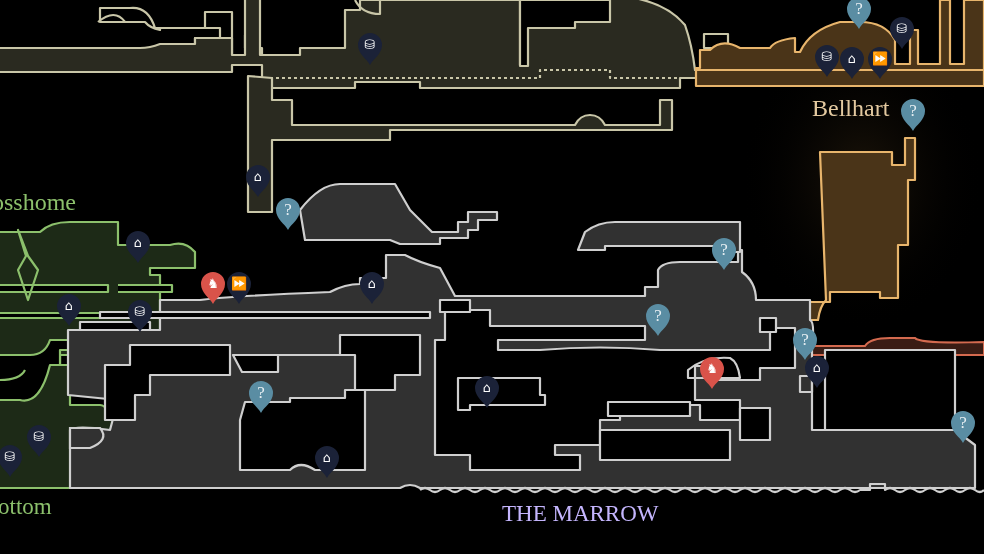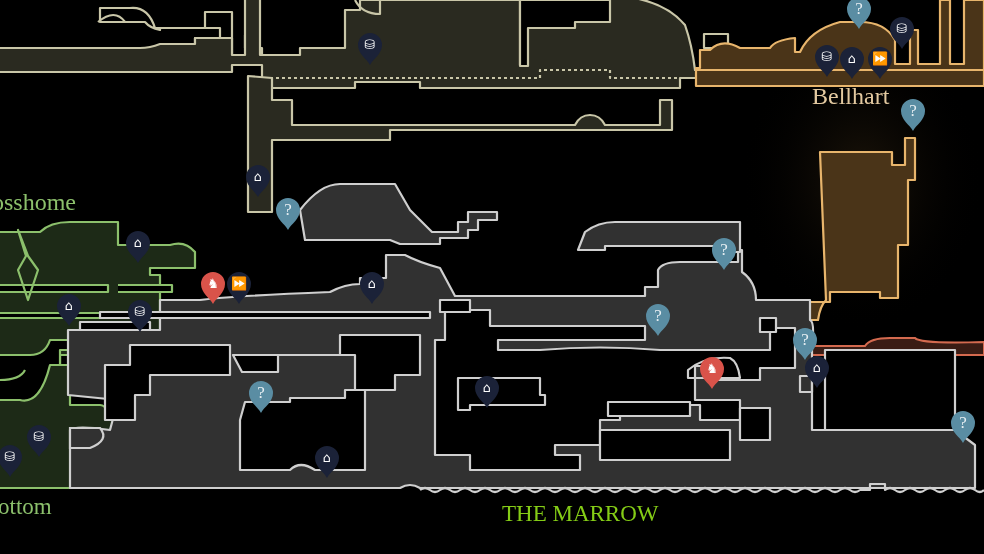--- a/index.html
+++ b/index.html
@@ -81,22 +81,22 @@
     <path d="M420 490 Q425 486 430 490 Q435 494 440 490 Q445 486 450 490 Q455 494 460 490 Q465 486 470 490 Q475 494 480 490 Q485 486 490 490 Q495 494 500 490 Q505 486 510 490 Q515 494 520 490 Q525 486 530 490 Q535 494 540 490 Q545 486 550 490 Q555 494 560 490 Q565 486 570 490 Q575 494 580 490 Q585 486 590 490 Q595 494 600 490 Q605 486 610 490 Q615 494 620 490 Q625 486 630 490 Q635 494 640 490 Q645 486 650 490 Q655 494 660 490 Q665 486 670 490 Q675 494 680 490 Q685 486 690 490 Q695 494 700 490 Q705 486 710 490 Q715 494 720 490 Q725 486 730 490 Q735 494 740 490 Q745 486 750 490 Q755 494 760 490 Q765 486 770 490 Q775 494 780 490 Q785 486 790 490 Q795 494 800 490 Q805 486 810 490 Q815 494 820 490 Q825 486 830 490 Q835 494 840 490 Q845 486 850 490 Q855 494 860 490 H870 V484 H885 V490 Q890 486 895 490 Q900 494 905 490 Q910 486 915 490 Q920 494 925 490 Q930 486 935 490 Q940 494 945 490 Q950 486 955 490 Q960 494 965 490 Q970 486 975 490 Q980 494 984 490" fill="none"></path>
   </g>
 
   <g fill="#313131" stroke="#cfcfcf" stroke-width="2.2">
     <path d="M70 428 H100 Q110 440 90 448 H70 Z"></path>
   </g>
 </svg>
 
 <div id="labels">
   <div class="region-label" style="left:-8px;top:190px;font-size:24px;color:#8cc06c">osshome</div>
-  <div class="region-label" style="left:812px;top:84px;font-size:24px;color:#e3c9a0">Bellhart</div>
-  <div class="region-label" style="left:502px;top:502px;font-size:23px;color:#84cc16">THE MARROW</div>
+  <div class="region-label" style="left:812px;top:96px;font-size:24px;color:#e3c9a0">Bellhart</div>
+  <div class="region-label" style="left:502px;top:502px;font-size:23px;color:#c4b5fd">THE MARROW</div>
   <div class="region-label" style="left:-2px;top:495px;font-size:23px;color:#8cc06c">ottom</div>
 </div>
 
 <div id="pins">
     <div class="pin quest" style="left: 859px; top: 30px;">
       <svg viewBox="0 0 26 34">
         <path d="M13 33 C10 27 1 22 1 13 A12 12 0 0 1 25 13 C25 22 16 27 13 33 Z" fill="#5a8da3"></path>
       </svg>
       <span class="glyph">?</span>
     </div>

